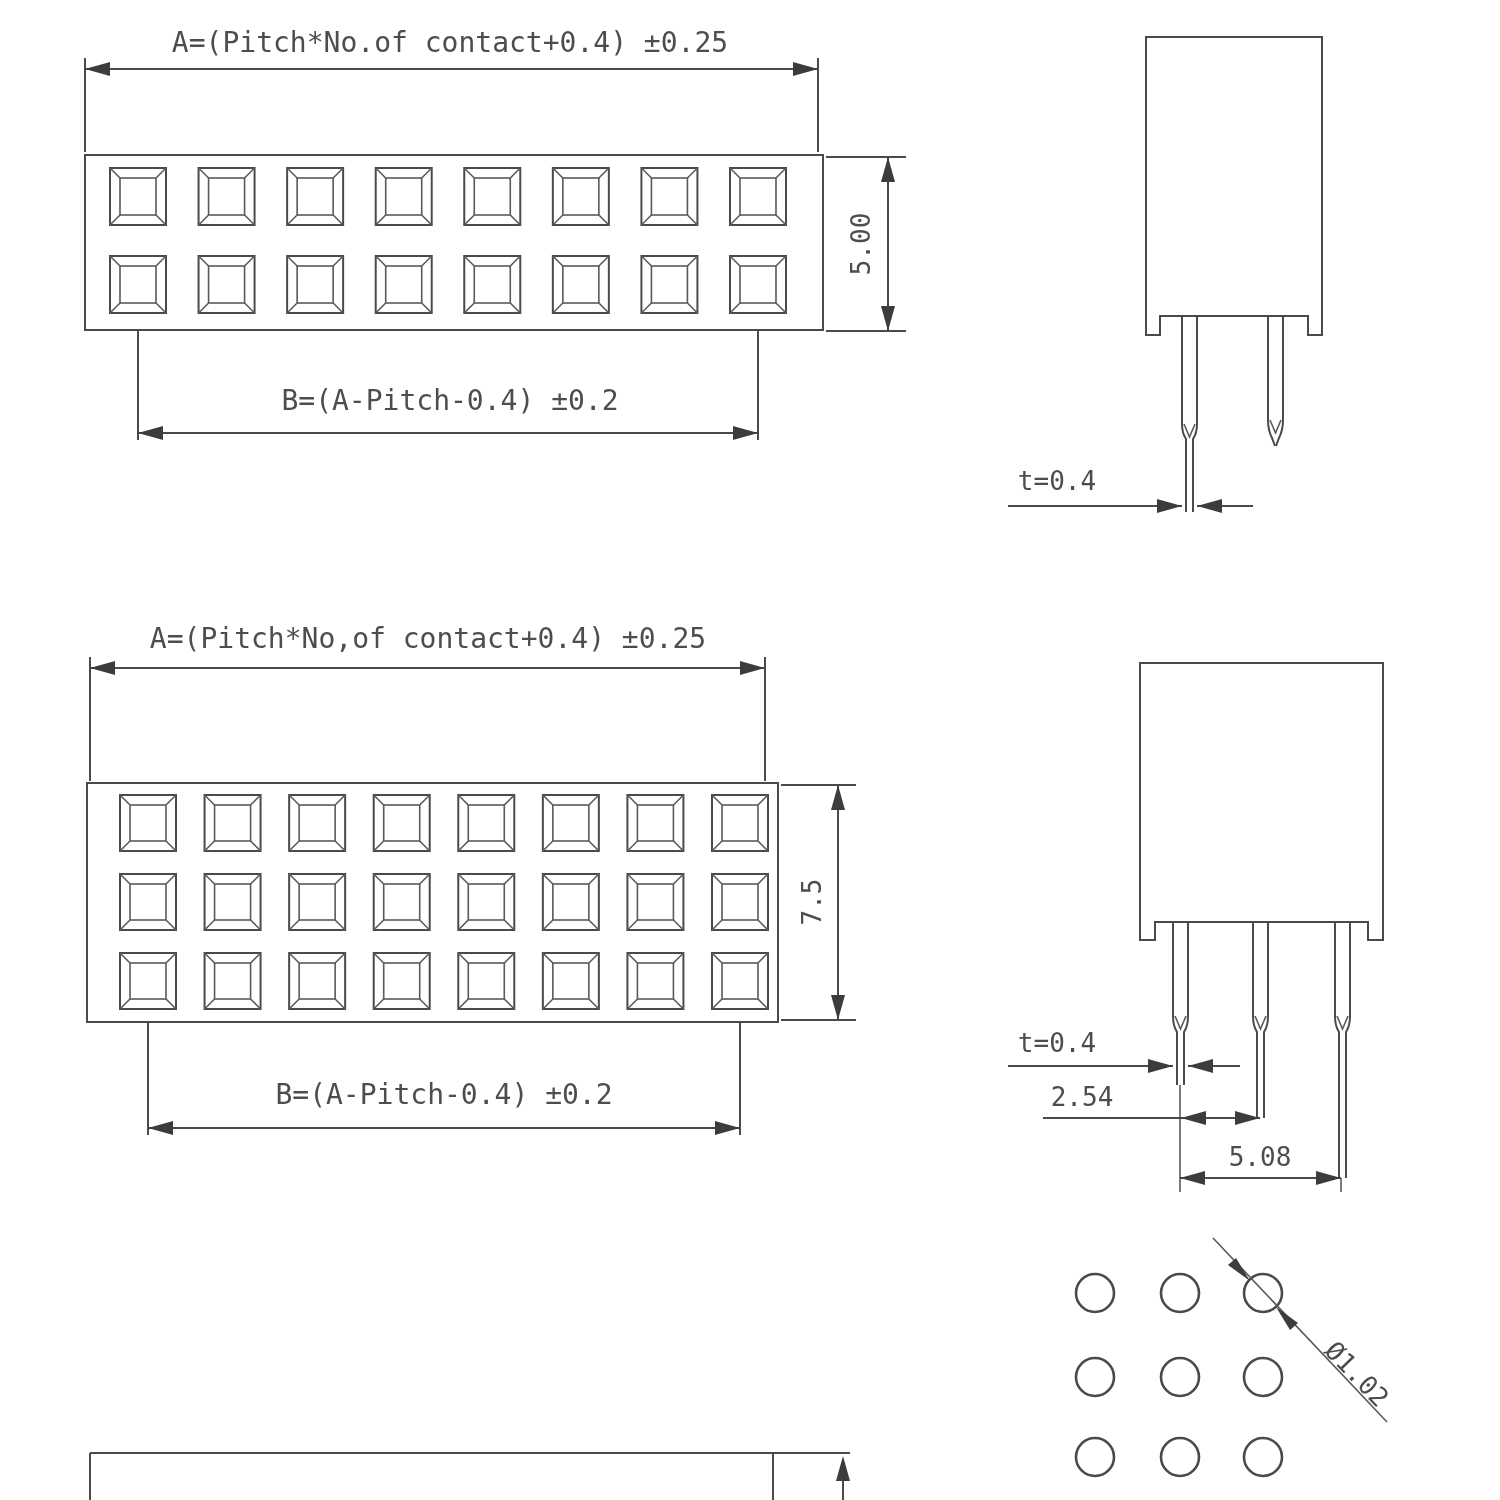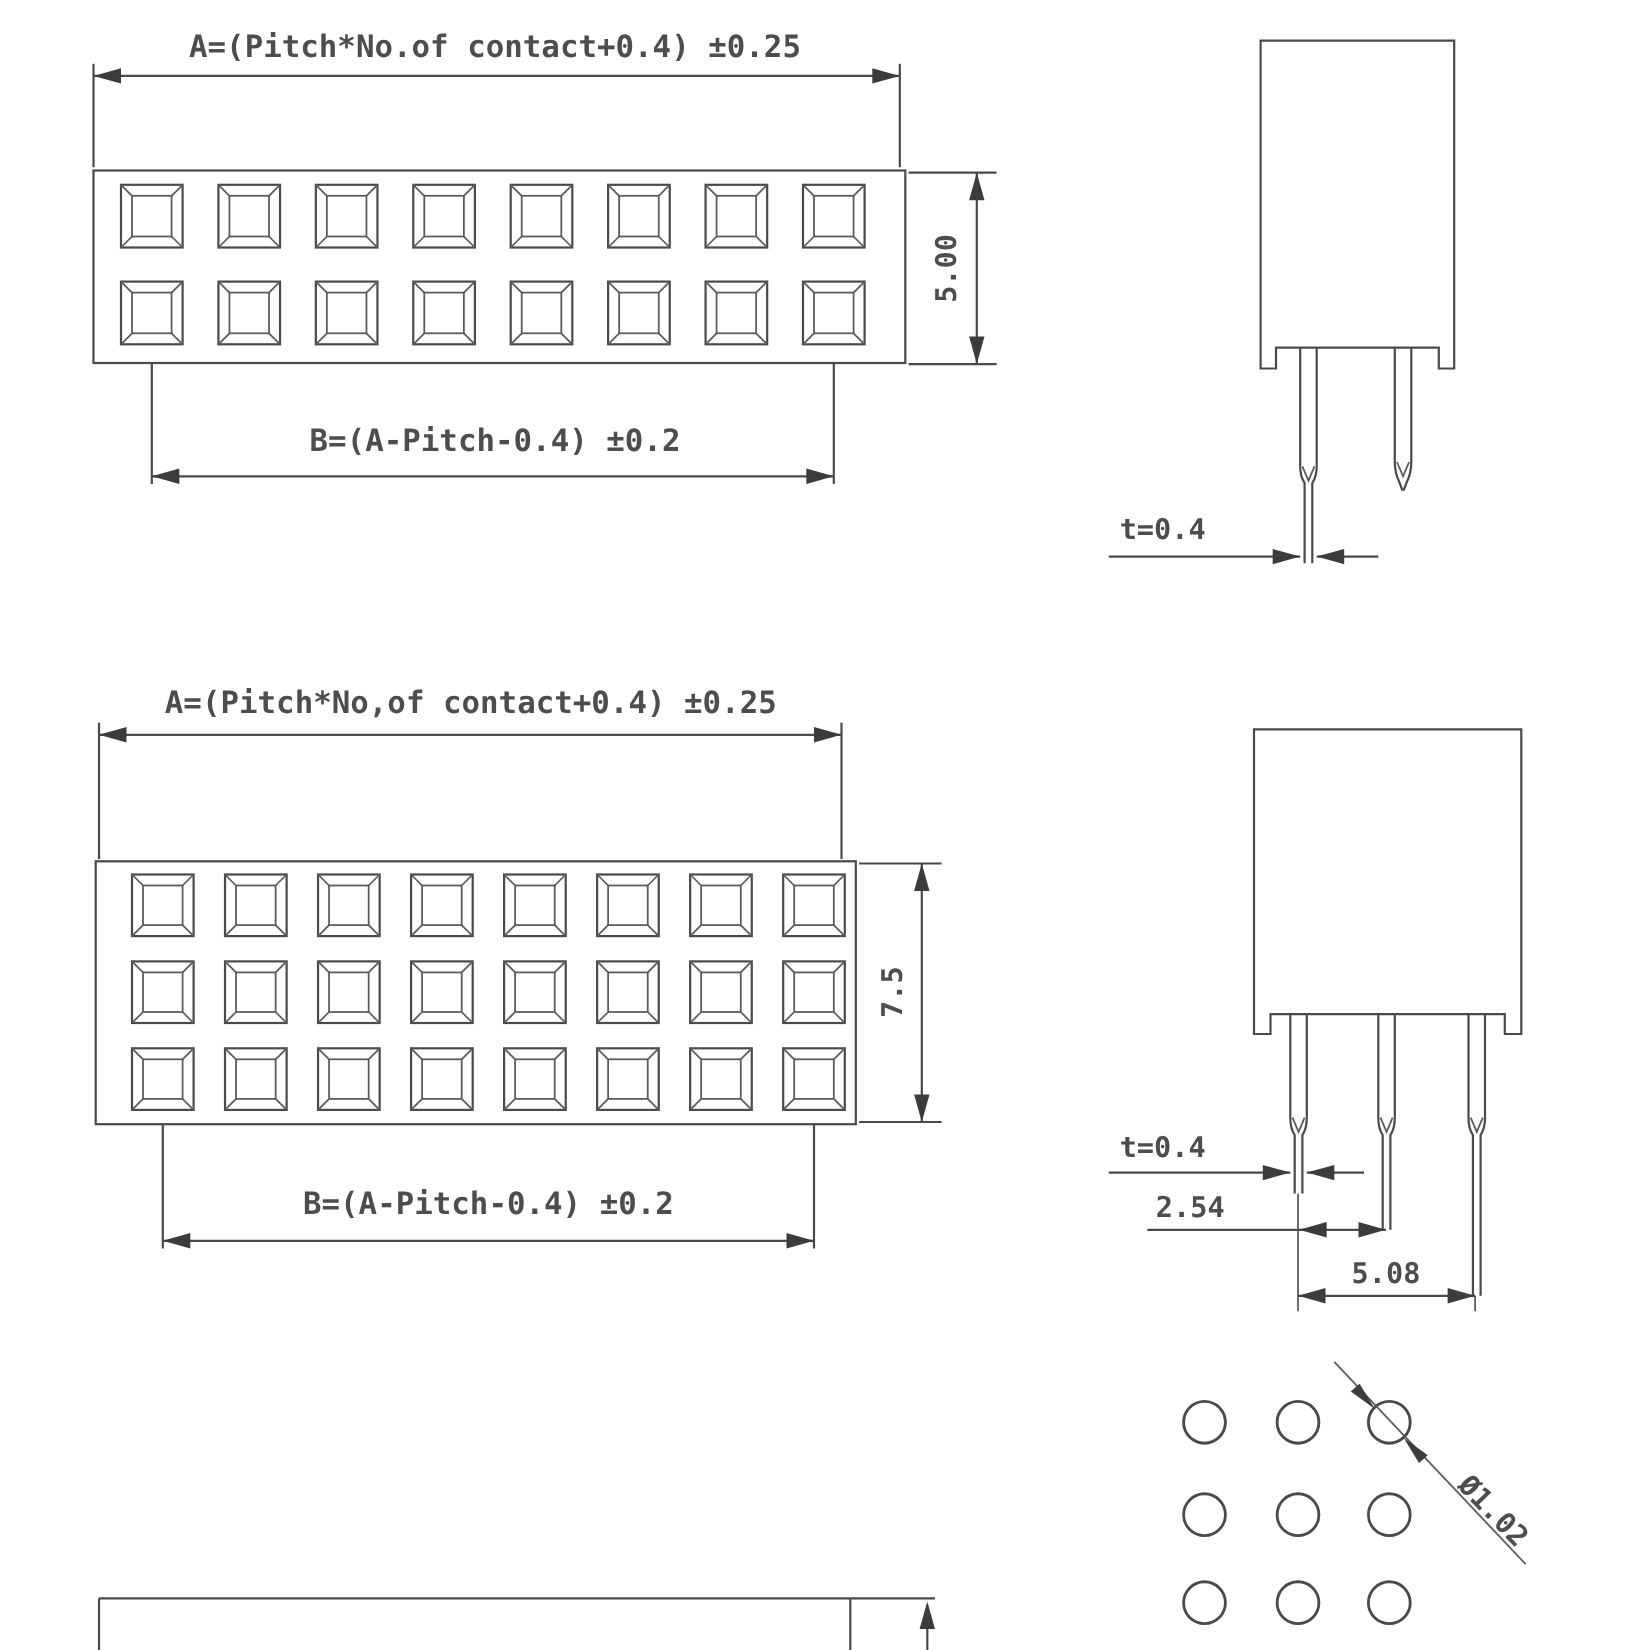--- a/index.html
+++ b/index.html
@@ -1,16 +1,16 @@
 <!DOCTYPE html>
 <html><head>
 <meta charset="utf-8">
 <style>
   html,body{margin:0;padding:0;background:#ffffff;}
-  .sheet{width:1500px;height:1500px;background:#ffffff;position:relative;overflow:hidden;font-weight:bold;}
+  .sheet{width:1500px;height:1500px;background:#ffffff;position:relative;overflow:hidden;}
   svg text{
     font-family:"DejaVu Sans Mono","Liberation Mono",monospace;
     fill:#4d4d4d;
   }
   .t28{font-size:28px;letter-spacing:0px;}
   .t26{font-size:26px;}
   .ln{stroke:#4a4a4a;stroke-width:2;fill:none;}
   .ln15{stroke:#5a5a5a;stroke-width:1.6;fill:none;}
   .arr{fill:#3c3c3c;stroke:none;}
   .hole{stroke:#4a4a4a;stroke-width:2.6;fill:none;}

